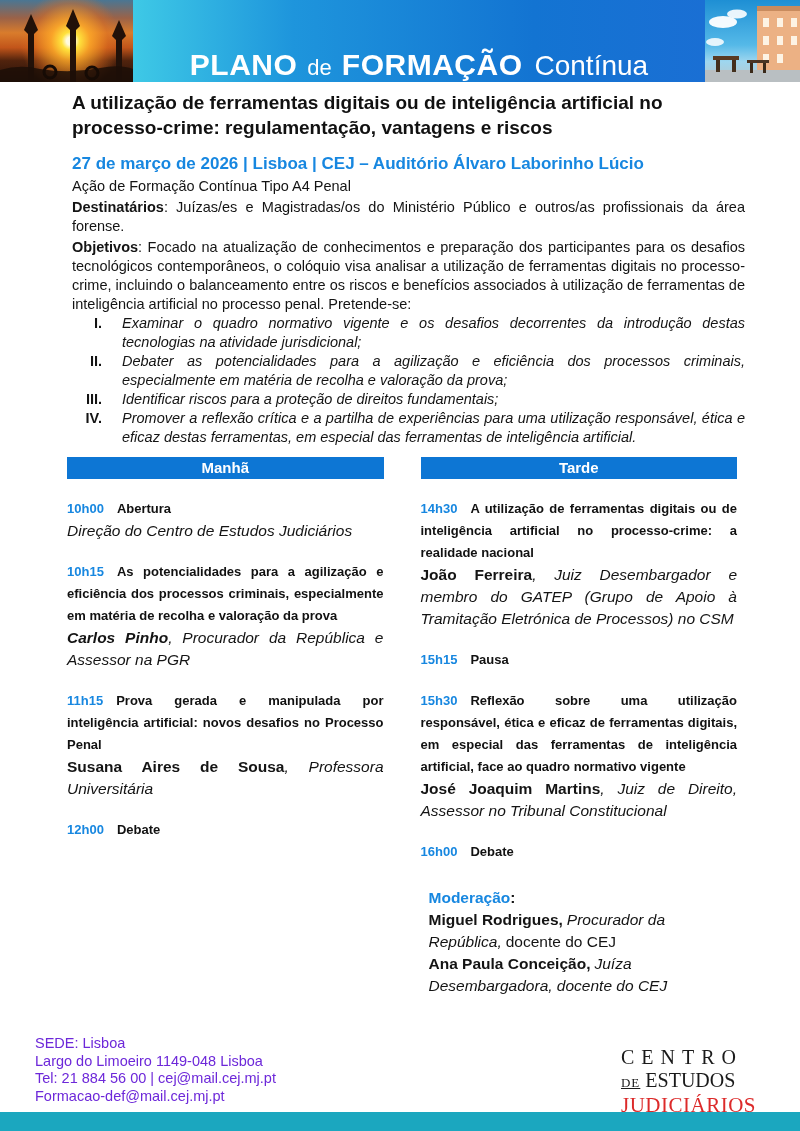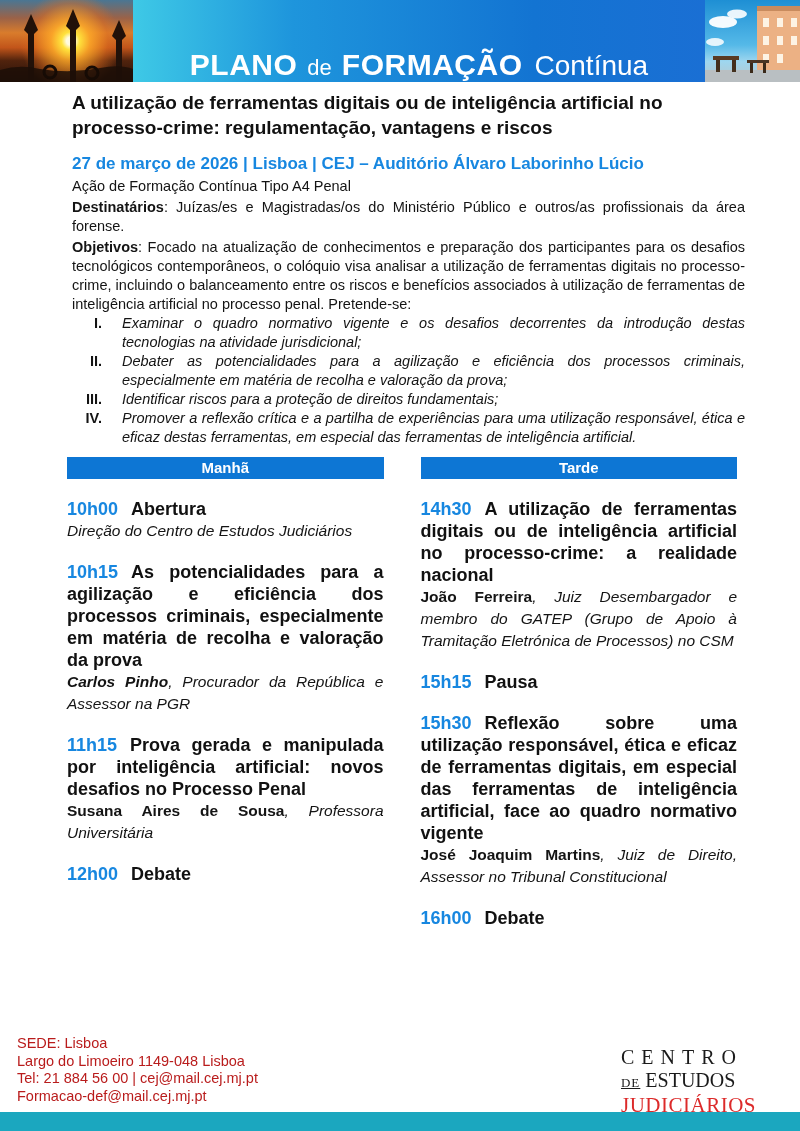--- a/index.html
+++ b/index.html
@@ -37,38 +37,38 @@
   .obj-list { margin-top:0; }
   .obj-item { display:flex; font-size:14.5px; line-height:19px; }
   .obj-num { width:30px; text-align:right; font-weight:bold; flex-shrink:0; margin-right:20px; }
   .obj-text { flex:1; text-align:justify;font-style:italic; }
 
   
   .schedule { display:flex; gap:37px; padding:0 63px 0 67px; margin-top:10px;justify-content:flex-end; }
   .col { flex:1; min-width:0; }
   .col-header { background:#0d76d4; color:#fff; font-weight:bold; font-size:15px; text-align:center; padding:2px 0 3px; }
   .sched-item { margin-top:19px; }
-  .sched-line { font-size:18px; line-height:22px; font-weight:bold; text-align:justify; color:#111; }
+  .sched-line { font-size:13px; line-height:22px; font-weight:bold; text-align:justify; color:#111; }
   .sched-time { color:#1787e0; margin-right:13px; }
   .speaker { font-size:15.5px; line-height:22px; font-style:italic; text-align:justify; font-weight:normal; }
   .speaker-name { font-weight:bold; font-style:normal; }
   .speaker-name.it { font-style:italic; }
   .speaker-name:empty { display:none; }
 
   .moderation { margin-top:24px; padding-left:8px; }
   .mod-label-line { font-size:15.5px; line-height:22px; font-weight:bold; }
   .mod-label { color:#1787e0; }
   .mod-line { font-size:15.5px; line-height:22px; }
   .mod-name { font-weight:bold; }
   .mod-role-i { font-style:italic; margin-left:4px; }
   .mod-role-p { margin-left:4px; }
   .mod-role-p:empty { display:none; }
 
   
-  .footer-address { position:absolute; left:17px; bottom:26px; font-size:14.5px; line-height:17.5px; color:#b91c1c; }
+  .footer-address { position:absolute; left:35px; bottom:26px; font-size:14.5px; line-height:17.5px; color:#6d28d9; }
   .footer-logo { position:absolute; right:44px; bottom:14px; font-family:"Liberation Serif", serif; line-height:23px; }
   .logo-line1 { font-size:20px; letter-spacing:7px; color:#1a1a1a; }
   .logo-line2 { font-size:20px; color:#1a1a1a; }
   .logo-de { font-size:13px; text-decoration:underline; letter-spacing:1px; margin-right:5px; }
   .logo-line3 { font-size:21px; color:#dc2a2a; letter-spacing:.5px; }
   .teal-bar { position:absolute; left:0; bottom:0; width:800px; height:19px; background:#1ba7bf; }
 </style>
 </head>
 <body>
 
@@ -183,20 +183,25 @@
 
       <div class="sched-item">
         <p class="sched-line"><span class="sched-time">15h30</span><span>Reflexão sobre uma utilização responsável, ética e eficaz de ferramentas digitais, em especial das ferramentas de inteligência artificial, face ao quadro normativo vigente</span></p>
         <p class="speaker"><span class="speaker-name">José Joaquim Martins</span><span>, Juiz de Direito, Assessor no Tribunal Constitucional</span></p>
       </div>
 
       <div class="sched-item">
         <p class="sched-line"><span class="sched-time">16h00</span><span>Debate</span></p>
       </div>
 
+      <div class="moderation">
+        <p class="mod-label-line"><span class="mod-label">Moderação</span><span>:</span></p>
+        <p class="mod-line"><span class="mod-name">Miguel Rodrigues,</span><span class="mod-role-i">Procurador da República,</span><span class="mod-role-p">docente do CEJ</span></p>
+        <p class="mod-line"><span class="mod-name">Ana Paula Conceição,</span><span class="mod-role-i">Juíza Desembargadora, docente do CEJ</span></p>
+      </div>
     </div>
   </div>
 
   <div class="footer-address">
     <div>SEDE: Lisboa</div>
     <div>Largo do Limoeiro 1149-048 Lisboa</div>
     <div>Tel: 21 884 56 00 | cej@mail.cej.mj.pt</div>
     <div>Formacao-def@mail.cej.mj.pt</div>
   </div>
 

